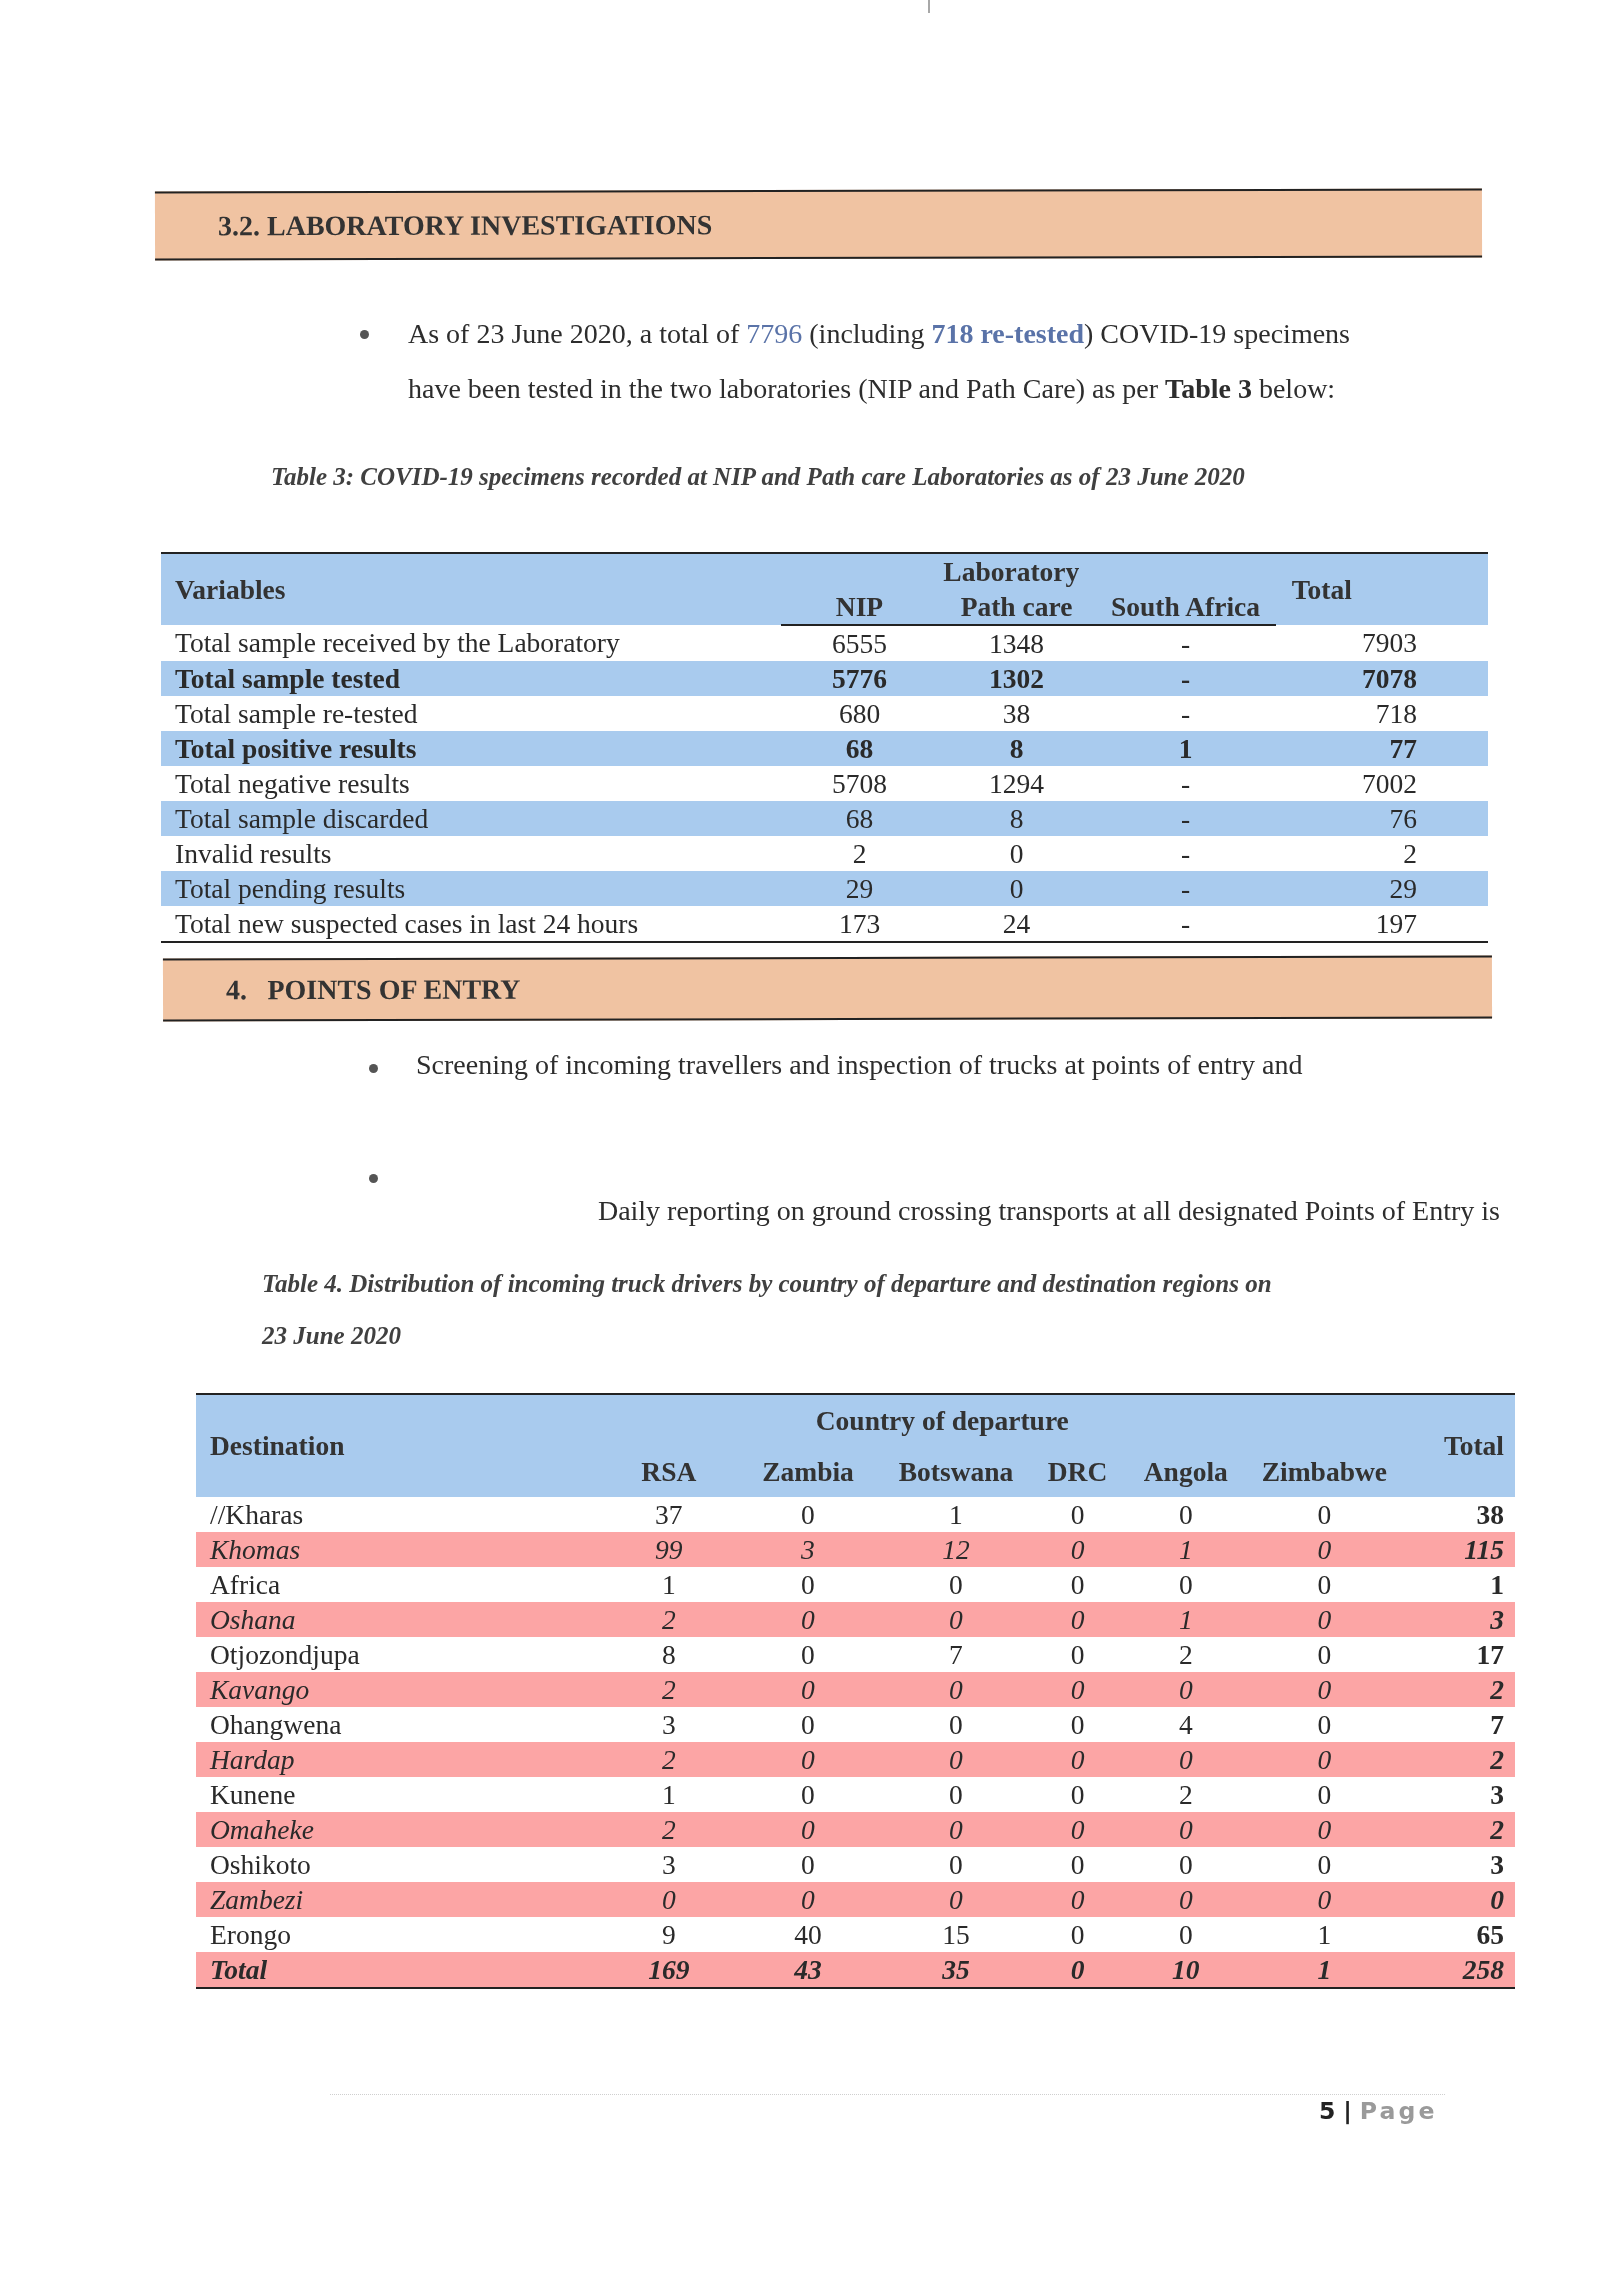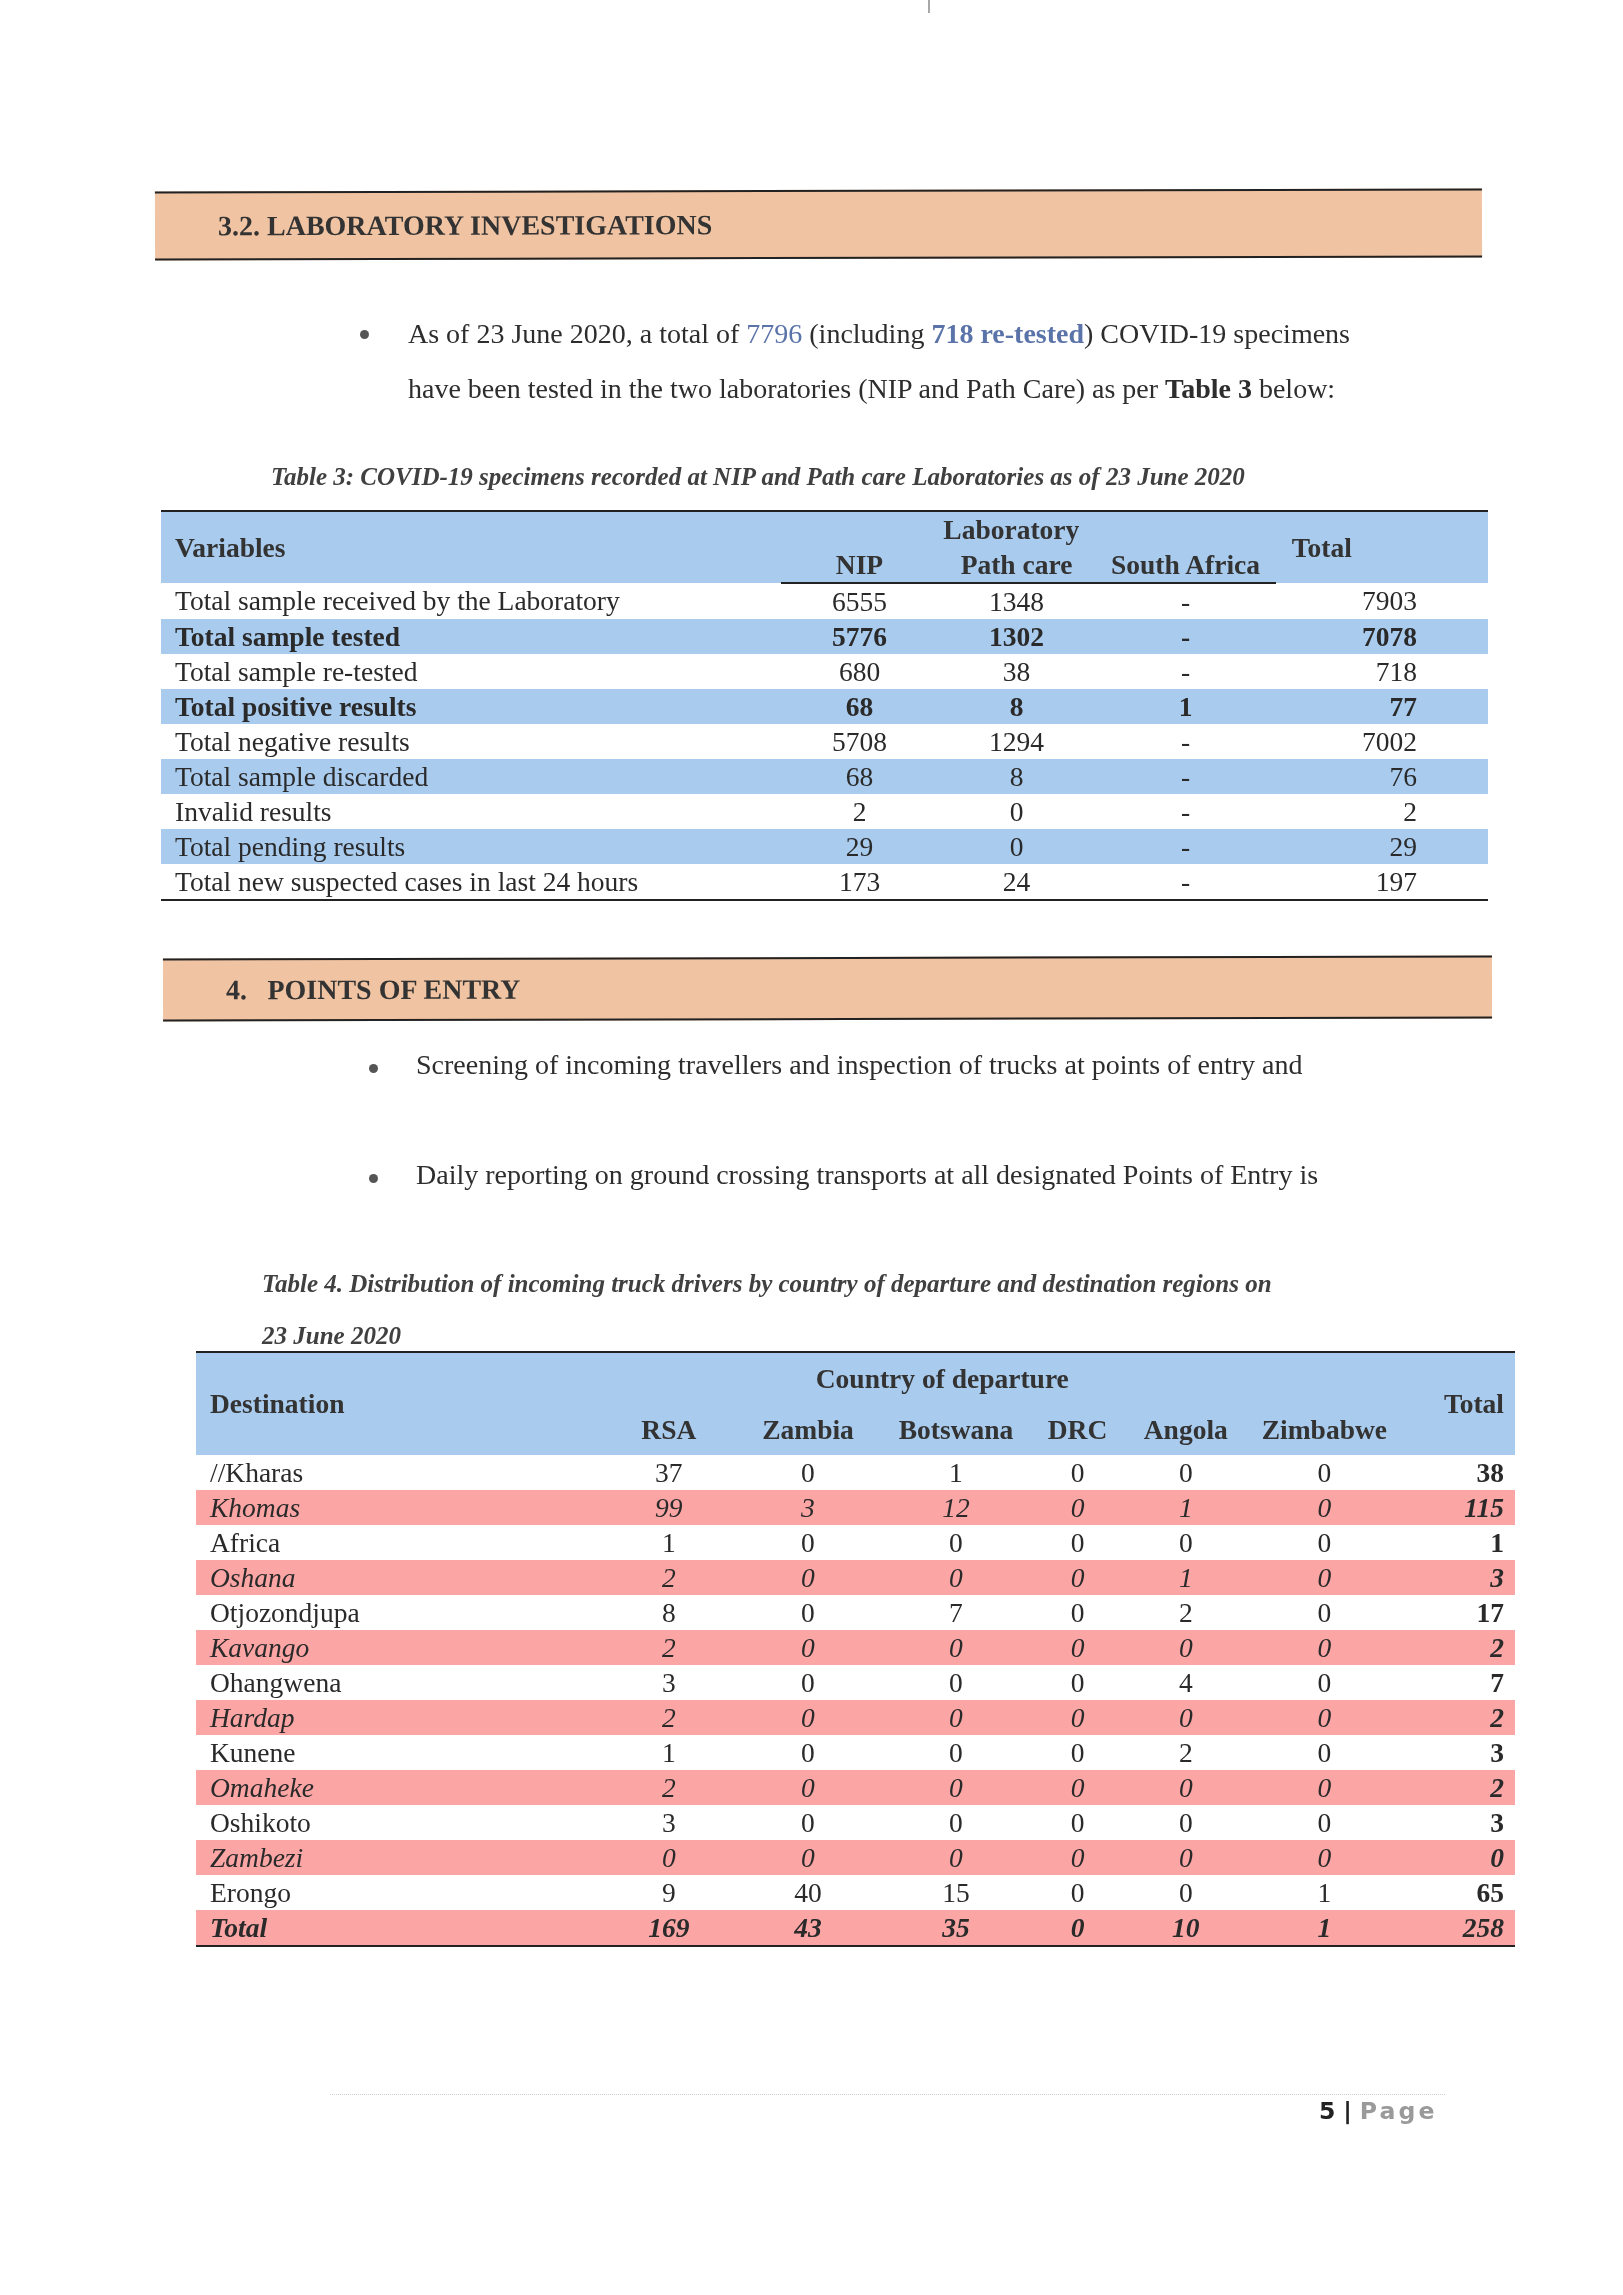--- a/index.html
+++ b/index.html
@@ -19,21 +19,21 @@
   .band-poe { left: 163px; top: 957px; width: 1329px; height: 63px; padding-left: 63px; }
   .band-poe .num { margin-right: 20.4px; }
 
   .bullet-block { position: absolute; font-size: 28px; line-height: 55px; color: #2d2d2d; }
   .bullet { position: absolute; width: 9.4px; height: 9.4px; border-radius: 50%; background: #555; }
   .accent { color: #5a73a8; }
   .bold { font-weight: bold; }
 
   .caption { position: absolute; font-style: italic; font-weight: bold; color: #404040; font-size: 25px; }
 
-  table { border-collapse: collapse; position: absolute; font-size: 27.5px; }
+  table { border-collapse: collapse; position: absolute; font-size: 27.5px; margin-top: 42px; }
   .t3 { left: 161px; top: 510px; width: 1327px; border-top: 2.4px solid #222; border-bottom: 2.4px solid #222; }
   .t3 th, .t3 td { padding: 0 4.7px; height: 35px; }
   .t3 thead tr { background: #a9cbee; }
   .t3 thead th { font-weight: bold; color: #333; }
   .t3 thead tr.h2 th { border-bottom: 2.4px solid #222; }
   .t3 tbody tr.shade td { background: #a9cbee; }
   .t3 td.lbl { text-align: left; padding-left: 14px; }
   .t3 td.n { text-align: center; }
   .t3 td.tot { text-align: right; padding-right: 71px; }
 
@@ -165,21 +165,21 @@
 <div class="section-band band-poe">
   <span class="num">4.</span>
   <span>POINTS OF ENTRY</span>
 </div>
 
 <div class="bullet" style="left:369px; top:1064px;"></div>
 <div class="bullet-block" style="left:416px; top:1037px; width:1084px;">
   <div>Screening of incoming travellers and inspection of trucks at points of entry and</div>
 </div>
 <div class="bullet" style="left:369px; top:1174px;"></div>
-<div class="bullet-block" style="left:416px; top:1147px; width:1084px;">
+<div class="bullet-block" style="left:416px; top:1183px; width:1084px;text-align:right;">
   <div>Daily reporting on ground crossing transports at all designated Points of Entry is</div>
 </div>
 
 <div class="caption" style="left:262px; top:1258px; line-height:52px;">
   <div>Table 4. Distribution of incoming truck drivers by country of departure and destination regions on</div>
   <div>23 June 2020</div>
 </div>
 
 <table class="t4">
   <colgroup>

